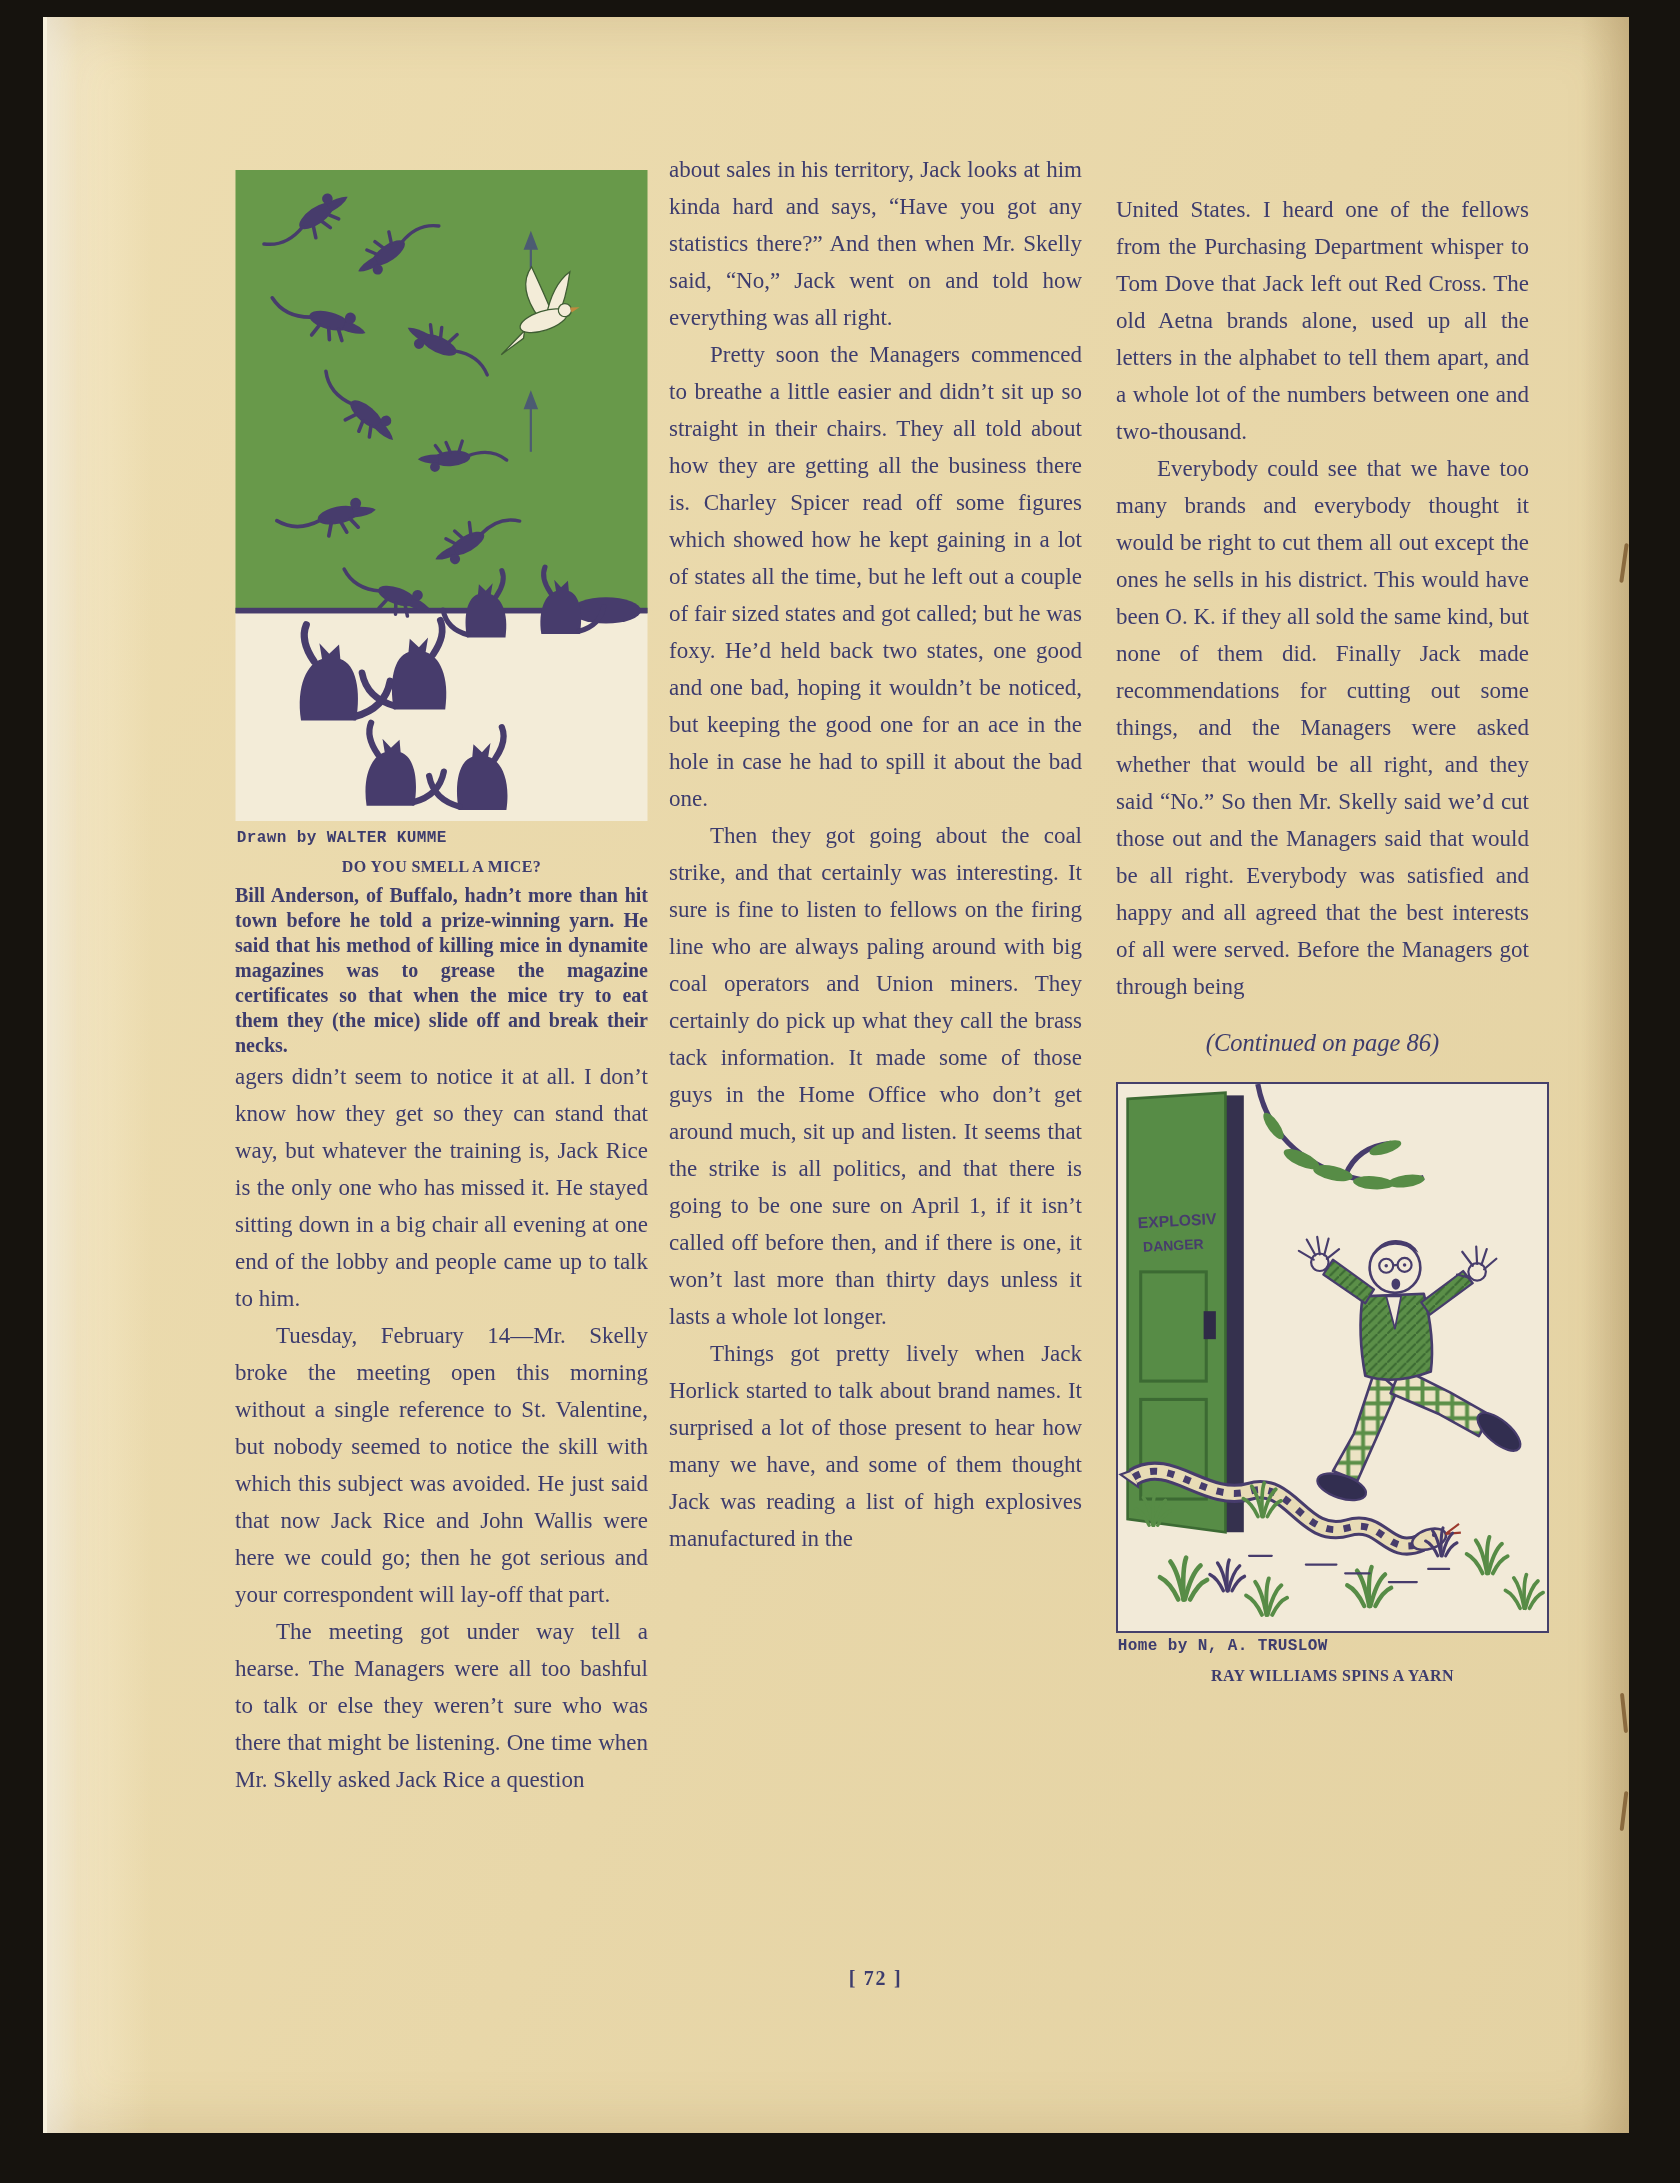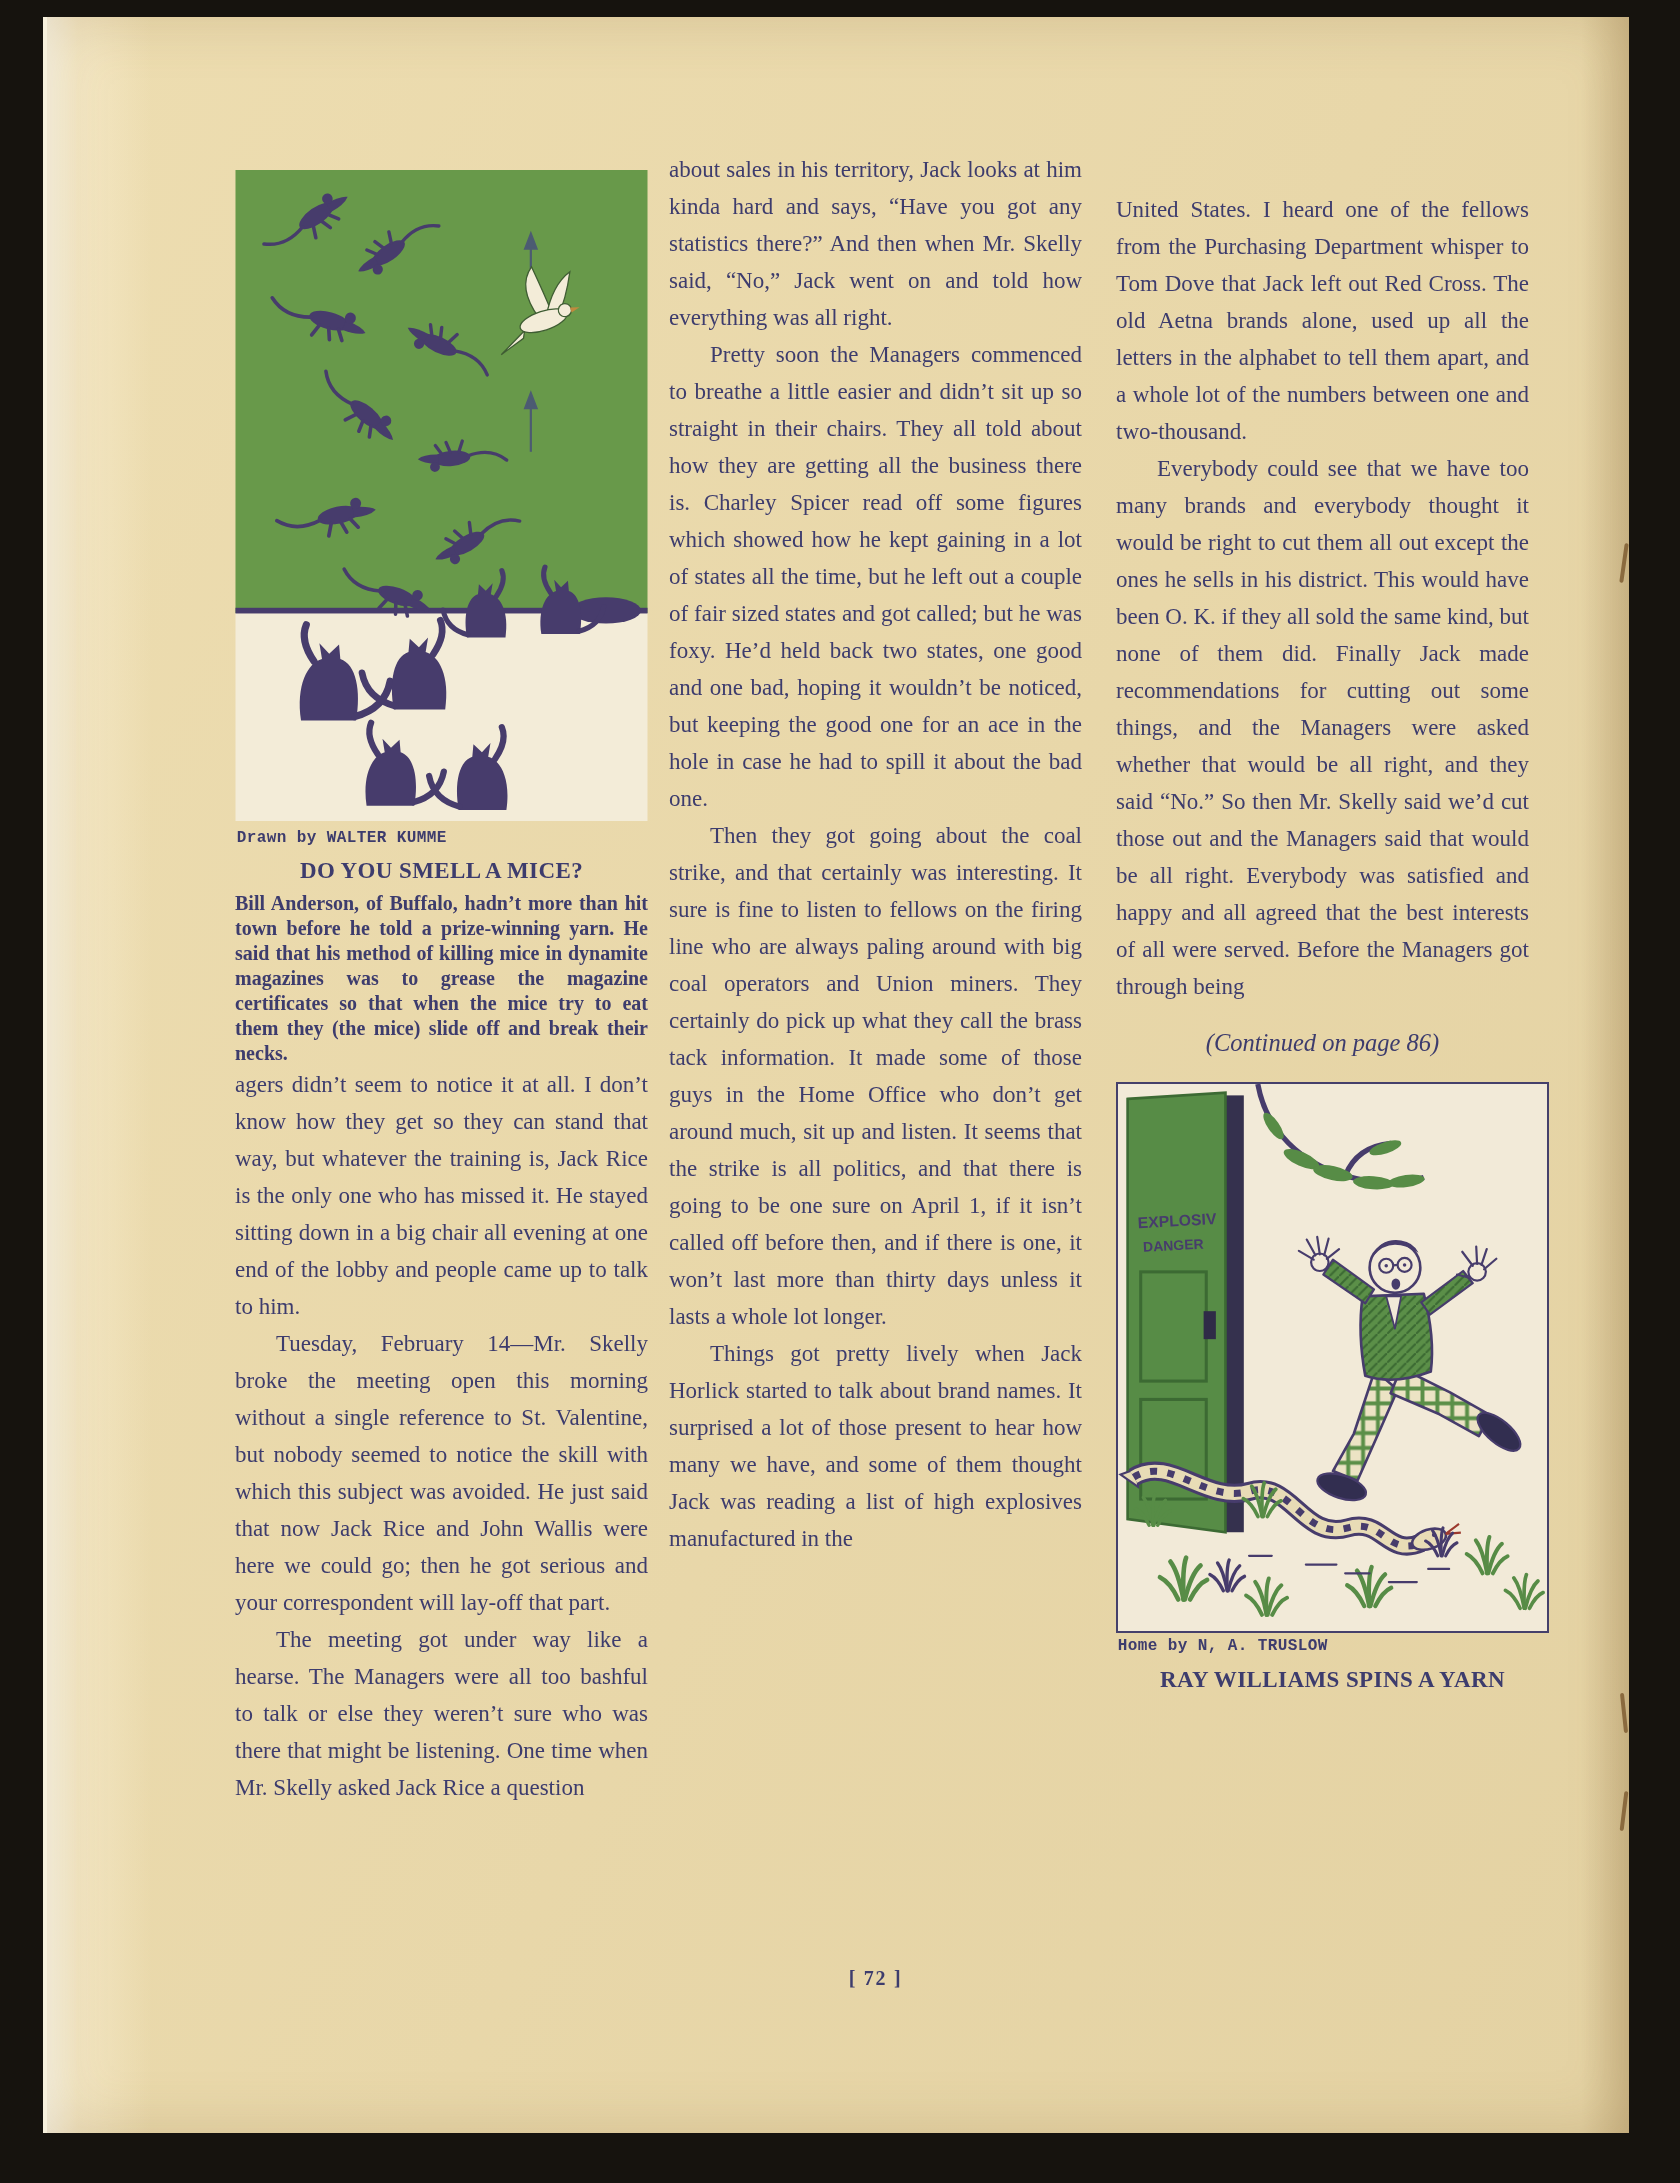--- a/index.html
+++ b/index.html
@@ -44,21 +44,21 @@
     border:2.2px solid #45406b; background:#f2ead8;
   }
   .art { width:100%; height:100%; display:block; }
 
   .credit {
     font-size:16px; font-weight:bold; letter-spacing:0.4px;
     margin:4.4px 0 11.4px 1.7px;
     font-family:Liberation Mono, monospace;
   }
   .story-title {
-    font-size:23px; font-weight:bold; text-align:center;
+    font-size:16px; font-weight:bold; text-align:center;
     letter-spacing:0.4px; margin:6.1px 0 7px 0;
   }
   .story-lede {
     font-size:20px; line-height:25px; font-weight:bold;
     text-align:justify;
   }
   .col-right .story-lede { text-align:justify; text-align-last:center; width:433px; }
   .col-left .body-text { }
 
   .continued {
@@ -141,21 +141,21 @@
           </g>
         </g>
       </svg>
     </figure>
     <div class="credit">Drawn by WALTER KUMME</div>
     <h2 class="story-title">DO YOU SMELL A MICE?</h2>
     <p class="story-lede">Bill Anderson, of Buffalo, hadn’t more than hit town before he told a prize-winning yarn. He said that his method of killing mice in dynamite magazines was to grease the magazine certificates so that when the mice try to eat them they (the mice) slide off and break their necks.</p>
     <div class="body-text">
         <p>agers didn’t seem to notice it at all. I don’t know how they get so they can stand that way, but whatever the training is, Jack Rice is the only one who has missed it.  He stayed sitting down in a big chair all evening at one end of the lobby and people came up to talk to him.</p>
         <p>Tuesday, February 14—Mr. Skelly broke the meeting open this morning without a single reference to St. Valentine, but nobody seemed to notice the skill with which this subject was avoided.  He just said that now Jack Rice and John Wallis were here we could go; then he got serious and your correspondent will lay-off that part.</p>
-        <p>The meeting got under way like a hearse. The Managers were all too bashful to talk or else they weren’t sure who was there that might be listening. One time when Mr. Skelly asked Jack Rice a question</p>
+        <p>The meeting got under way tell a hearse. The Managers were all too bashful to talk or else they weren’t sure who was there that might be listening. One time when Mr. Skelly asked Jack Rice a question</p>
       </div>
   </div>
 
   <div class="col col-middle">
     <div class="body-text">
         <p>about sales in his territory, Jack looks at him kinda hard and says, “Have you got any statistics there?”  And then when Mr. Skelly said, “No,” Jack went on and told how everything was all right.</p>
         <p>Pretty soon the Managers commenced to breathe a little easier and didn’t sit up so straight in their chairs. They all told about how they are getting all the business there is. Charley Spicer read off some figures which showed how he kept gaining in a lot of states all the time, but he left out a couple of fair sized states and got called; but he was foxy. He’d held back two states, one good and one bad, hoping it wouldn’t be noticed, but keeping the good one for an ace in the hole in case he had to spill it about the bad one.</p>
         <p>Then they got going about the coal strike, and that certainly was interesting. It sure is fine to listen to fellows on the firing line who are always paling around with big coal operators and Union miners. They certainly do pick up what they call the brass tack information. It made some of those guys in the Home Office who don’t get around much, sit up and listen. It seems that the strike is all politics, and that there is going to be one sure on April 1, if it isn’t called off before then, and if there is one, it won’t last more than thirty days unless it lasts a whole lot longer.</p>
         <p>Things got pretty lively when Jack Horlick started to talk about brand names. It surprised a lot of those present to hear how many we have, and some of them thought Jack was reading a list of high explosives manufactured in the</p>
       </div>

